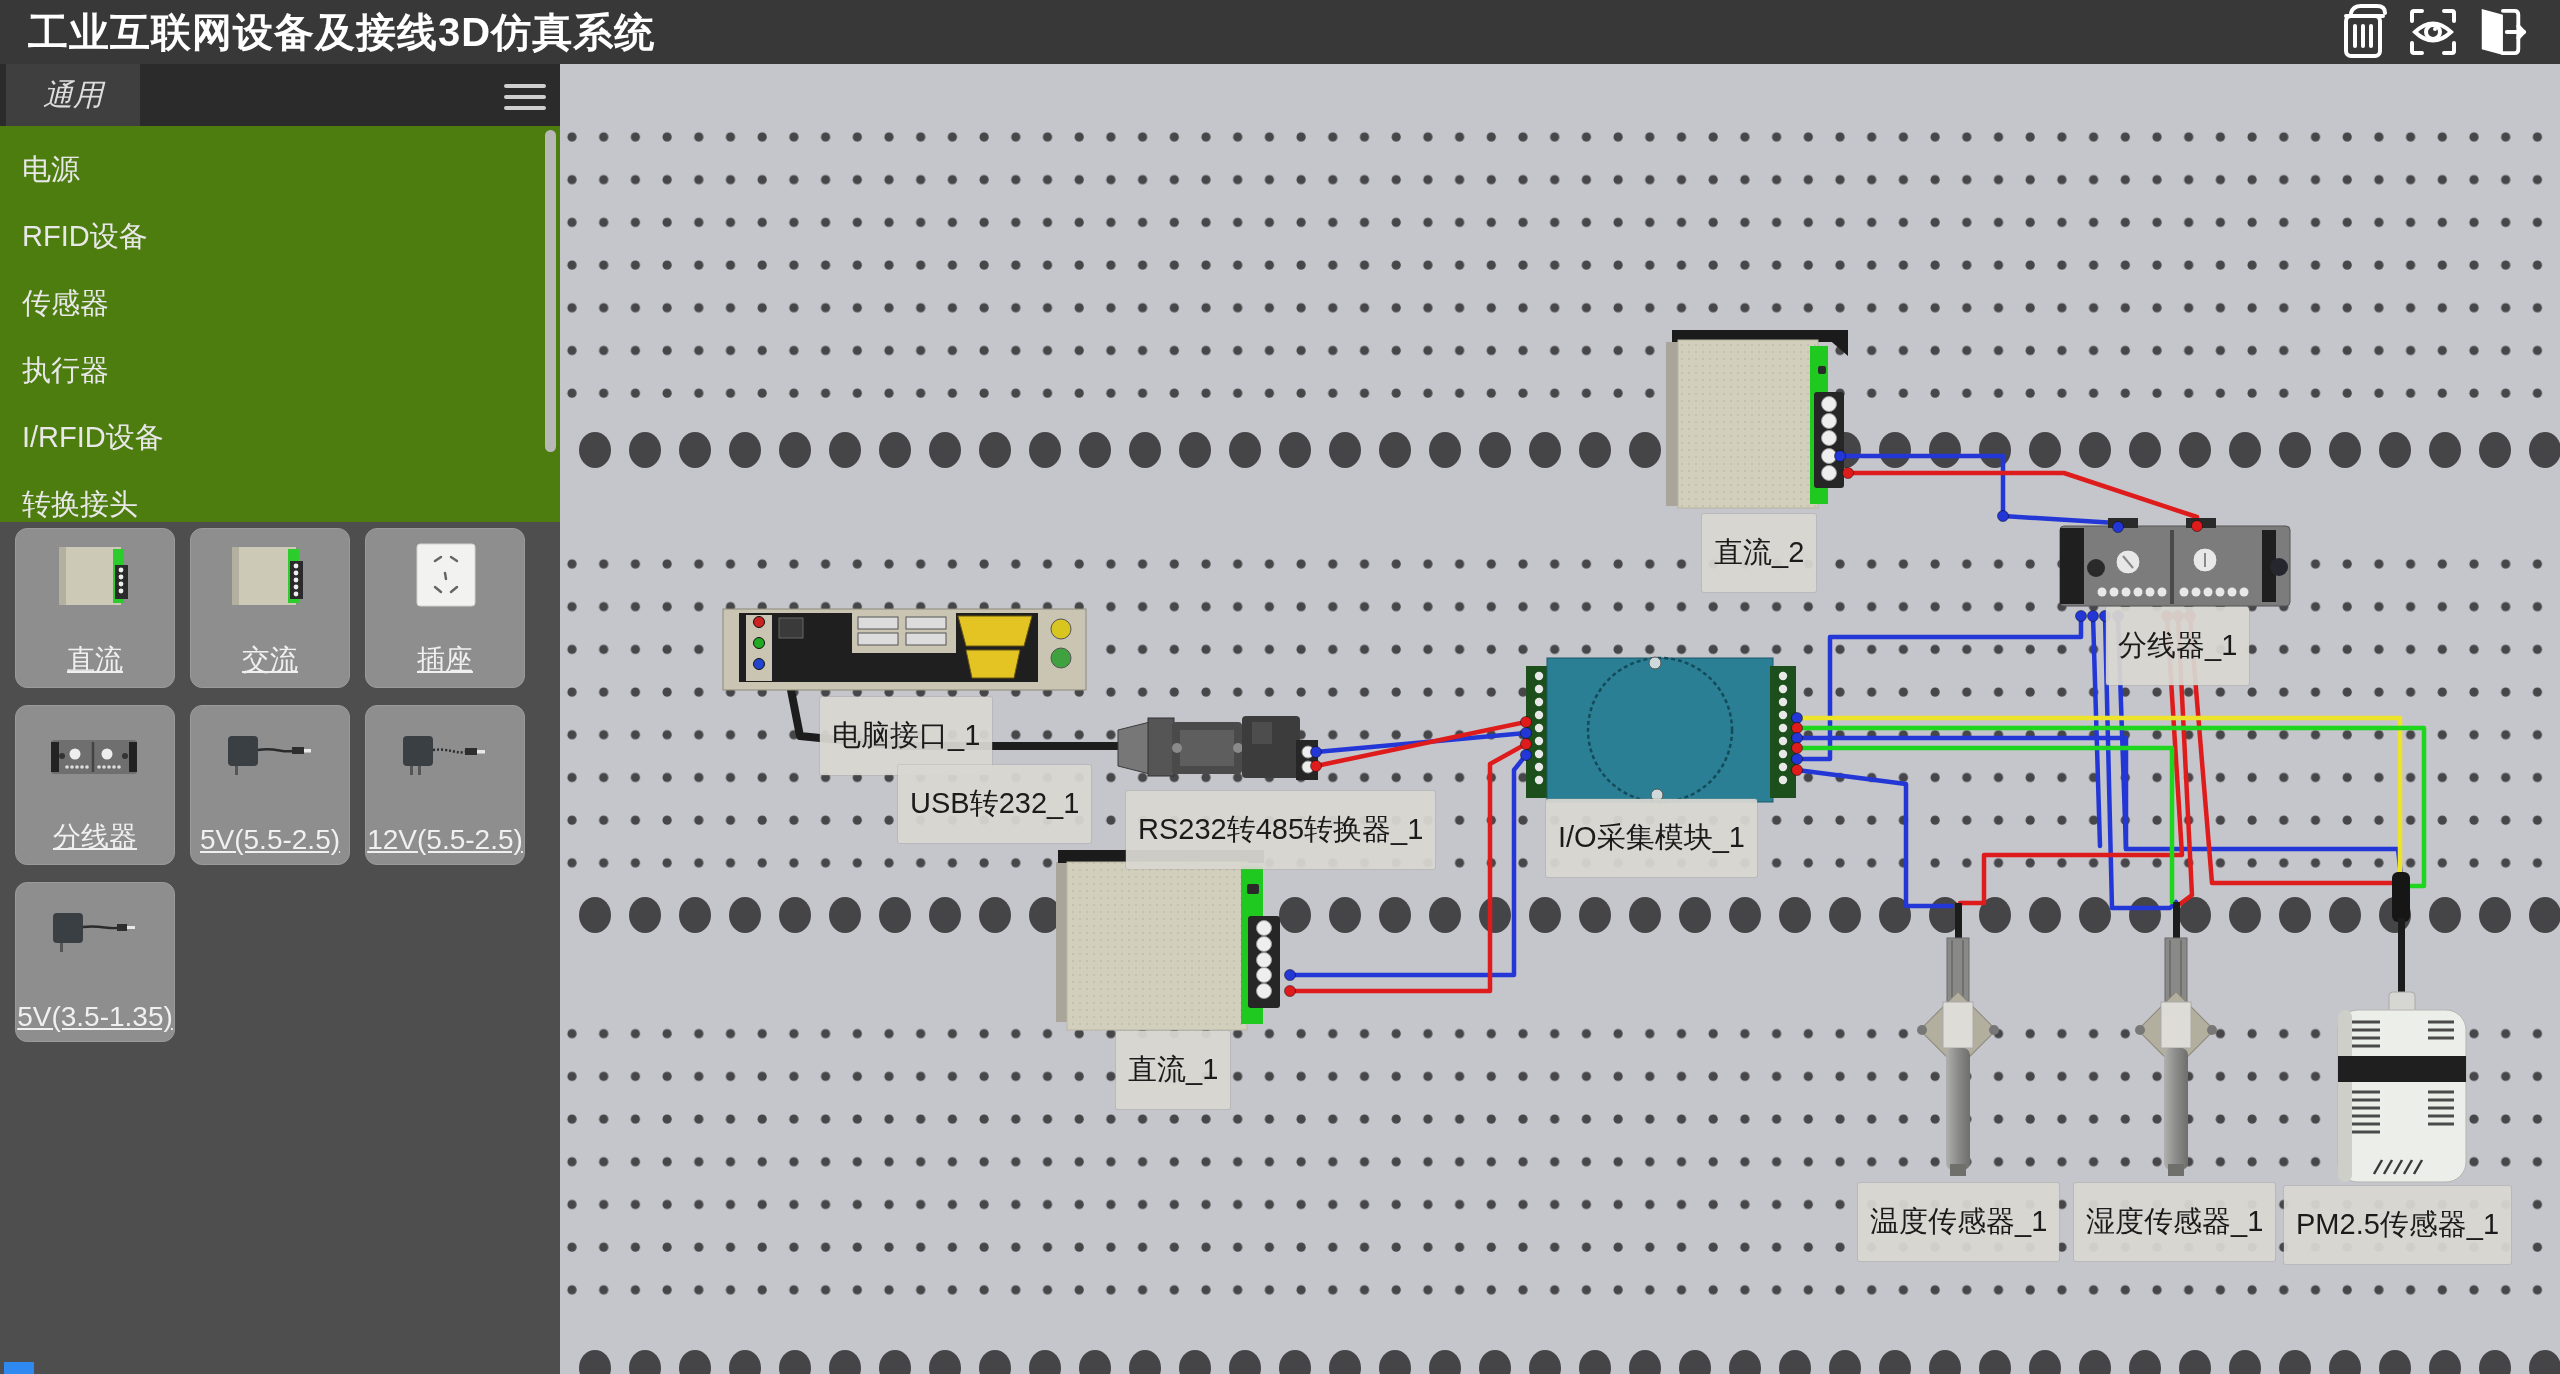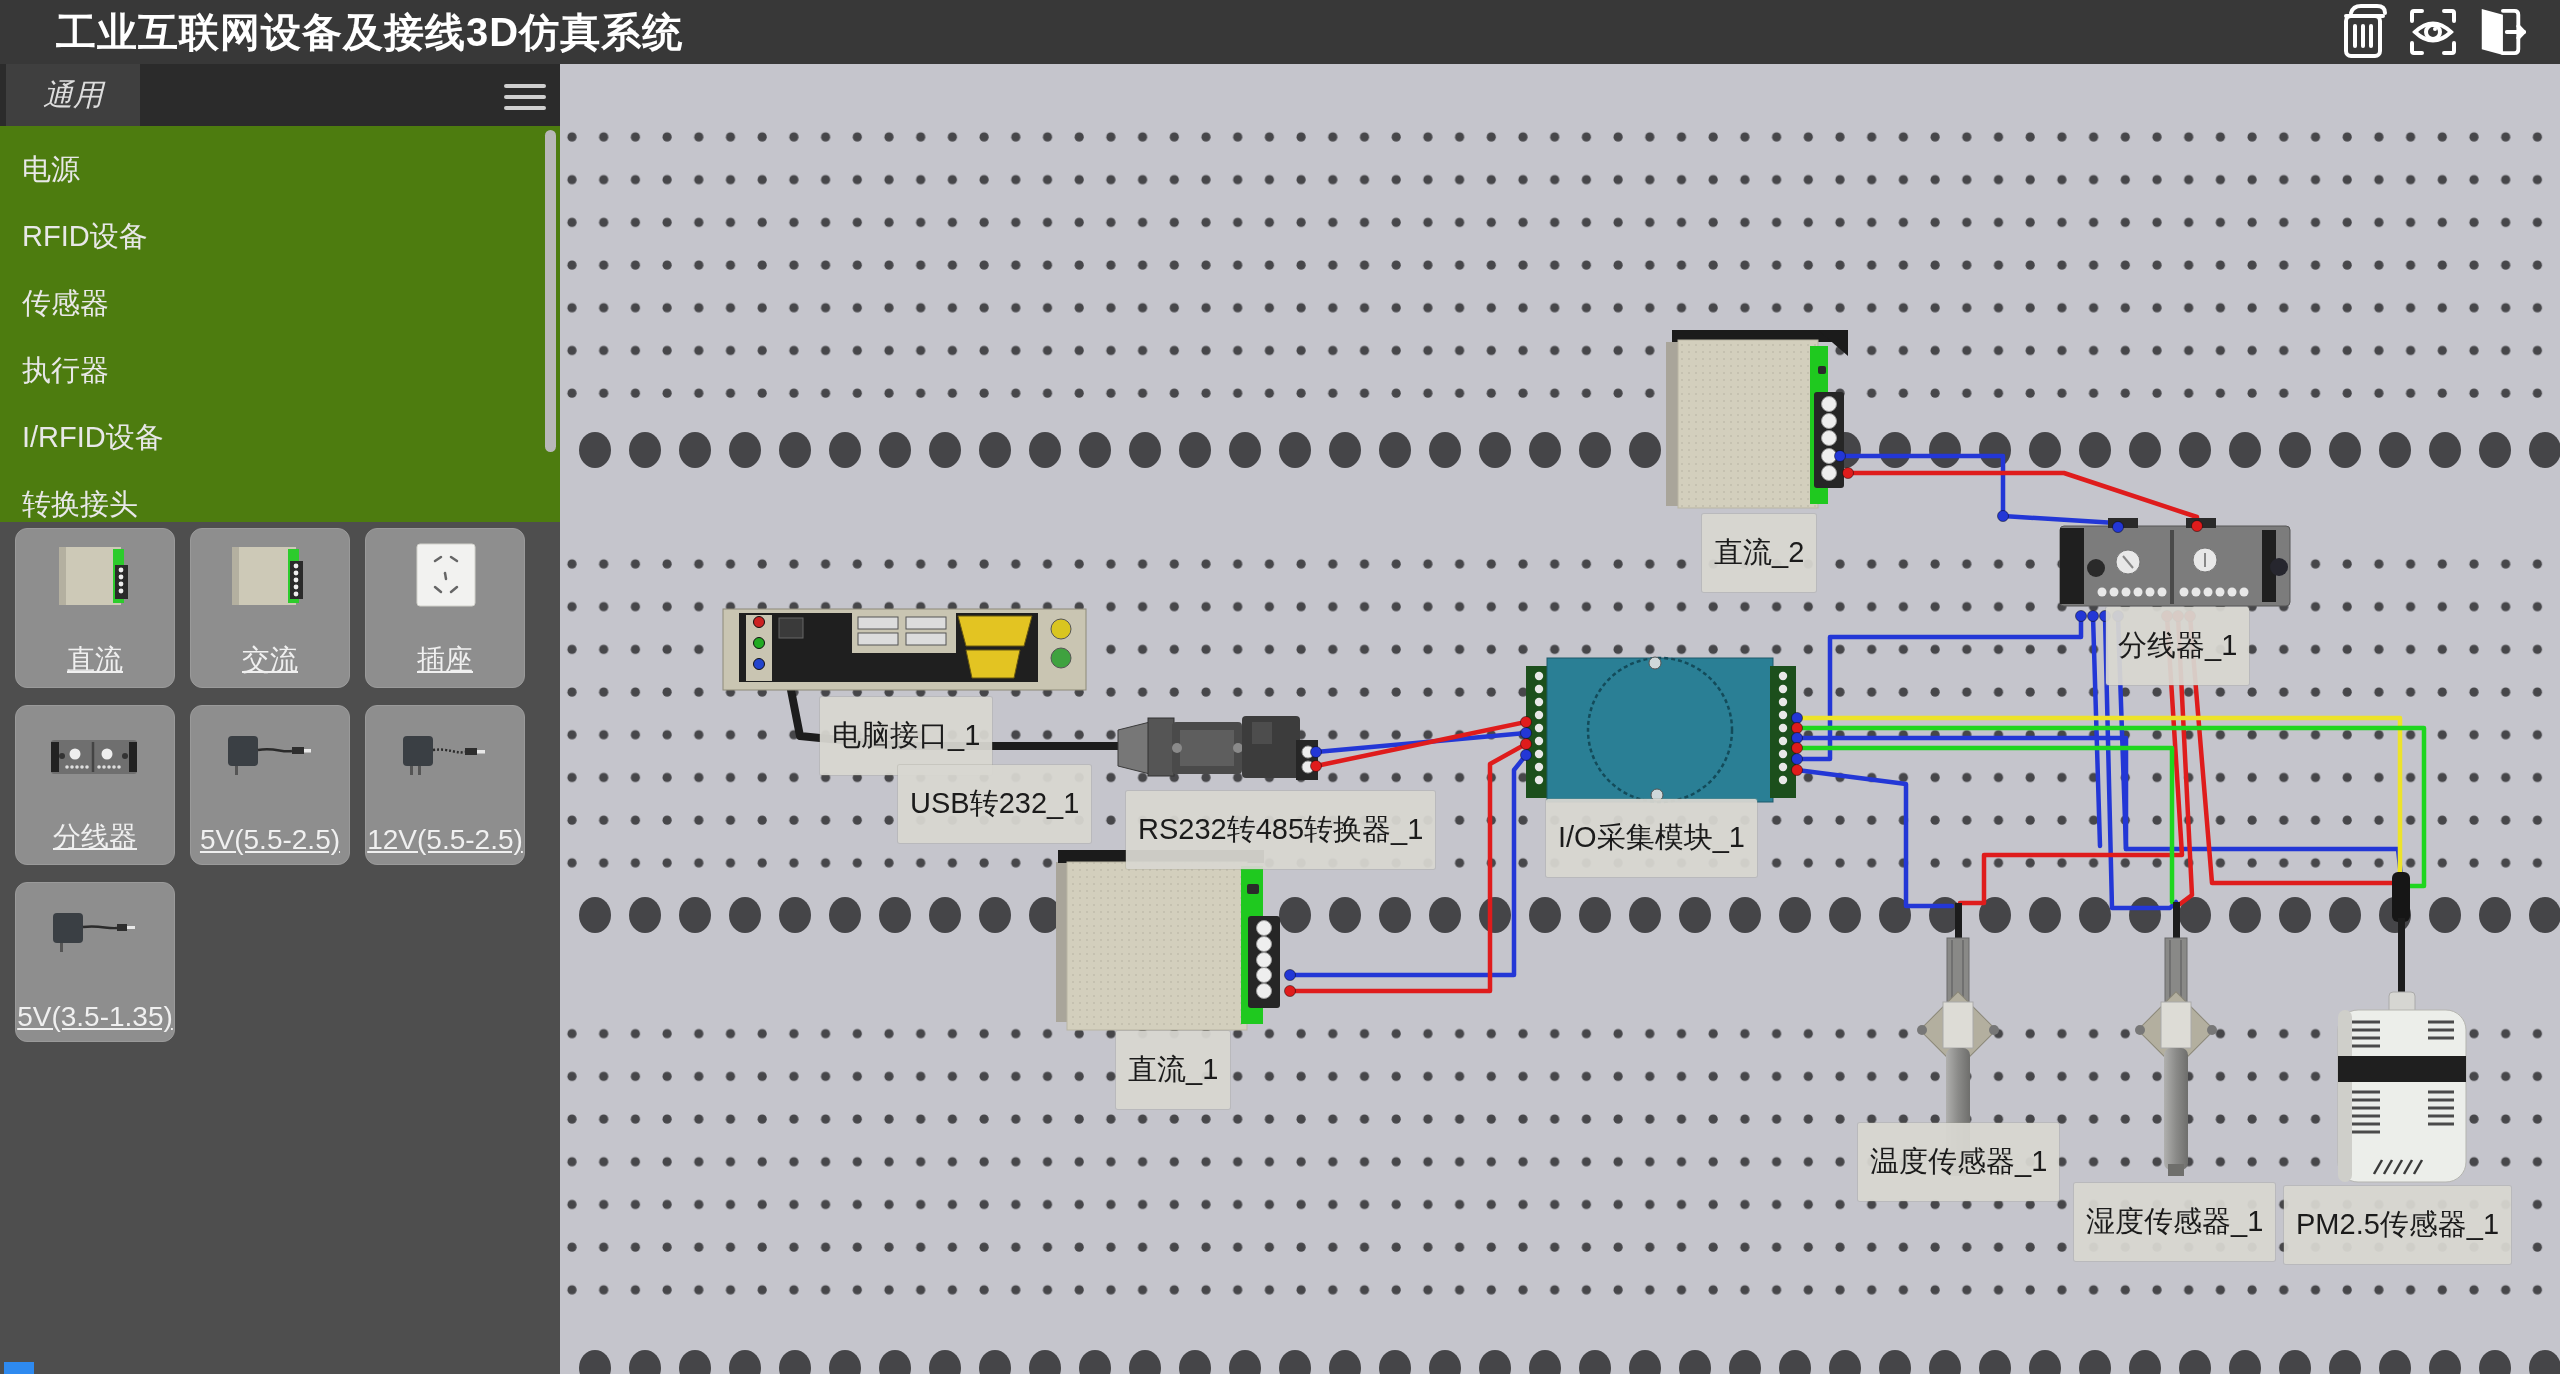--- a/index.html
+++ b/index.html
@@ -2,21 +2,21 @@
 <html><head>
 <meta charset="utf-8">
 <style>
   * { margin:0; padding:0; box-sizing:border-box; }
   body { font-family:"Liberation Sans","DejaVu Sans",sans-serif; }
   .app { position:relative; width:2560px; height:1374px; overflow:hidden; background:#c5c5cc; }
 
   
   .topbar { position:absolute; left:0; top:0; width:2560px; height:64px; background:#383838; z-index:30;
             display:flex; align-items:center; }
-  .title { color:#fff; font-size:40px; font-weight:bold; margin-left:56px; letter-spacing:1px; }
+  .title { color:#fff; font-size:40px; font-weight:bold; margin-left:28px; letter-spacing:1px; }
   .topbar-icons { position:absolute; right:34px; top:0; height:64px; display:flex; align-items:center; gap:18px; }
   .tico { width:50px; height:56px; display:flex; align-items:center; justify-content:center; cursor:pointer; }
 
   
   .sidebar { position:absolute; left:0; top:64px; width:560px; height:1310px; background:#4e4e4e; z-index:20; }
   .side-head { position:absolute; left:0; top:0; width:560px; height:62px; background:#2b2b2b;font-style:italic; }
   .tab { position:absolute; left:6px; top:0; width:134px; height:62px; background:#3f3f3f;
          color:#dddddd; font-size:30px; display:flex; align-items:center; justify-content:center; }
   .hamburger { position:absolute; right:14px; top:20px; width:42px; height:26px; display:flex;
                flex-direction:column; justify-content:space-between; cursor:pointer; }
@@ -580,18 +580,18 @@
   <div class="corner-blue"></div>
 
   <div class="labels">
     <div class="dlabel" style="left:1702px;top:514px">直流_2</div>
     <div class="dlabel" style="left:2106px;top:607px">分线器_1</div>
     <div class="dlabel" style="left:820px;top:697px">电脑接口_1</div>
     <div class="dlabel" style="left:898px;top:765px">USB转232_1</div>
     <div class="dlabel" style="left:1126px;top:791px">RS232转485转换器_1</div>
     <div class="dlabel" style="left:1546px;top:799px">I/O采集模块_1</div>
     <div class="dlabel" style="left:1116px;top:1031px">直流_1</div>
-    <div class="dlabel" style="left:1858px;top:1123px">温度传感器_1</div>
+    <div class="dlabel" style="left:1858px;top:1183px">温度传感器_1</div>
     <div class="dlabel" style="left:2074px;top:1183px">湿度传感器_1</div>
     <div class="dlabel" style="left:2284px;top:1186px">PM2.5传感器_1</div>
   </div>
 
 </div>
 
 </body></html>

